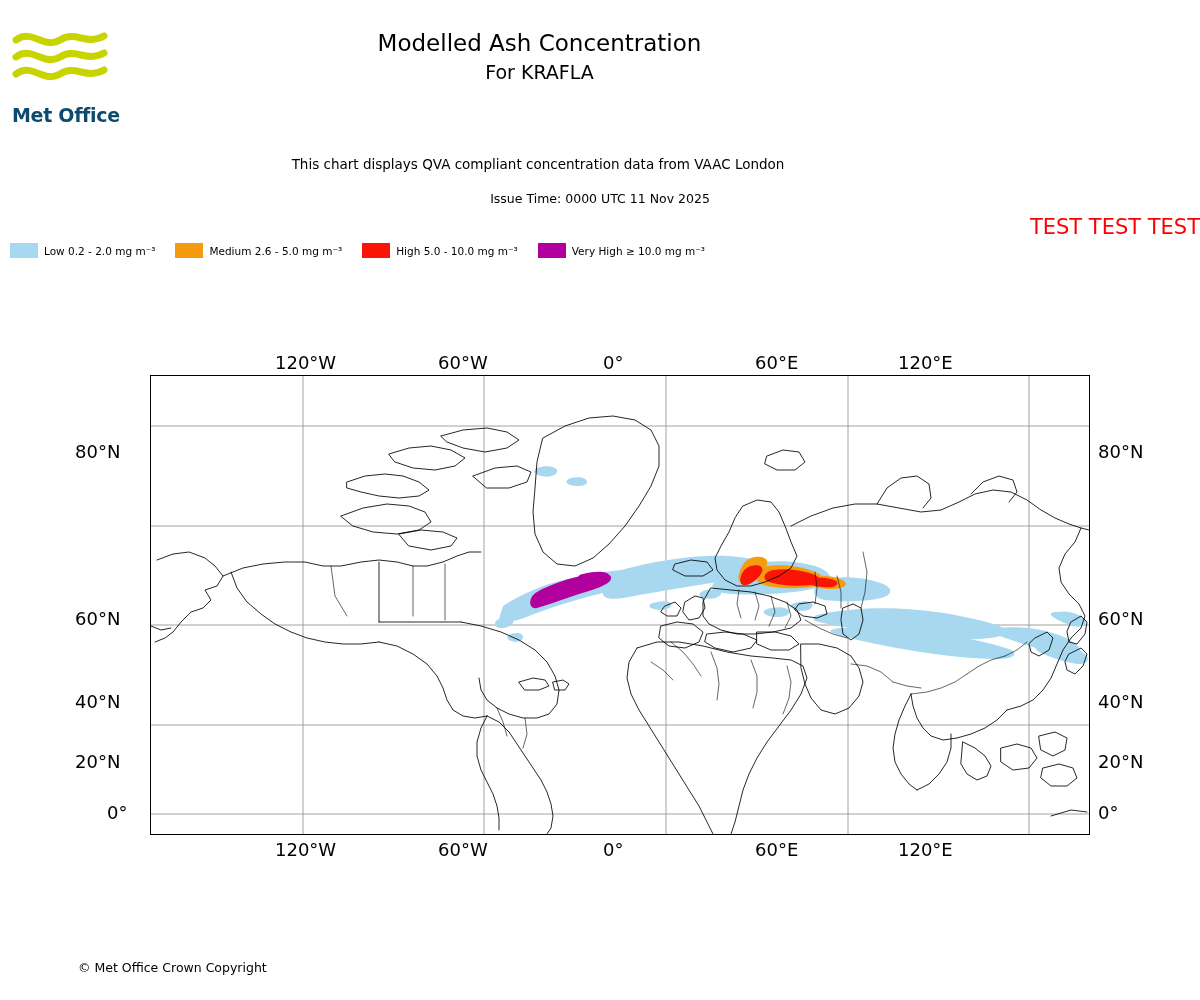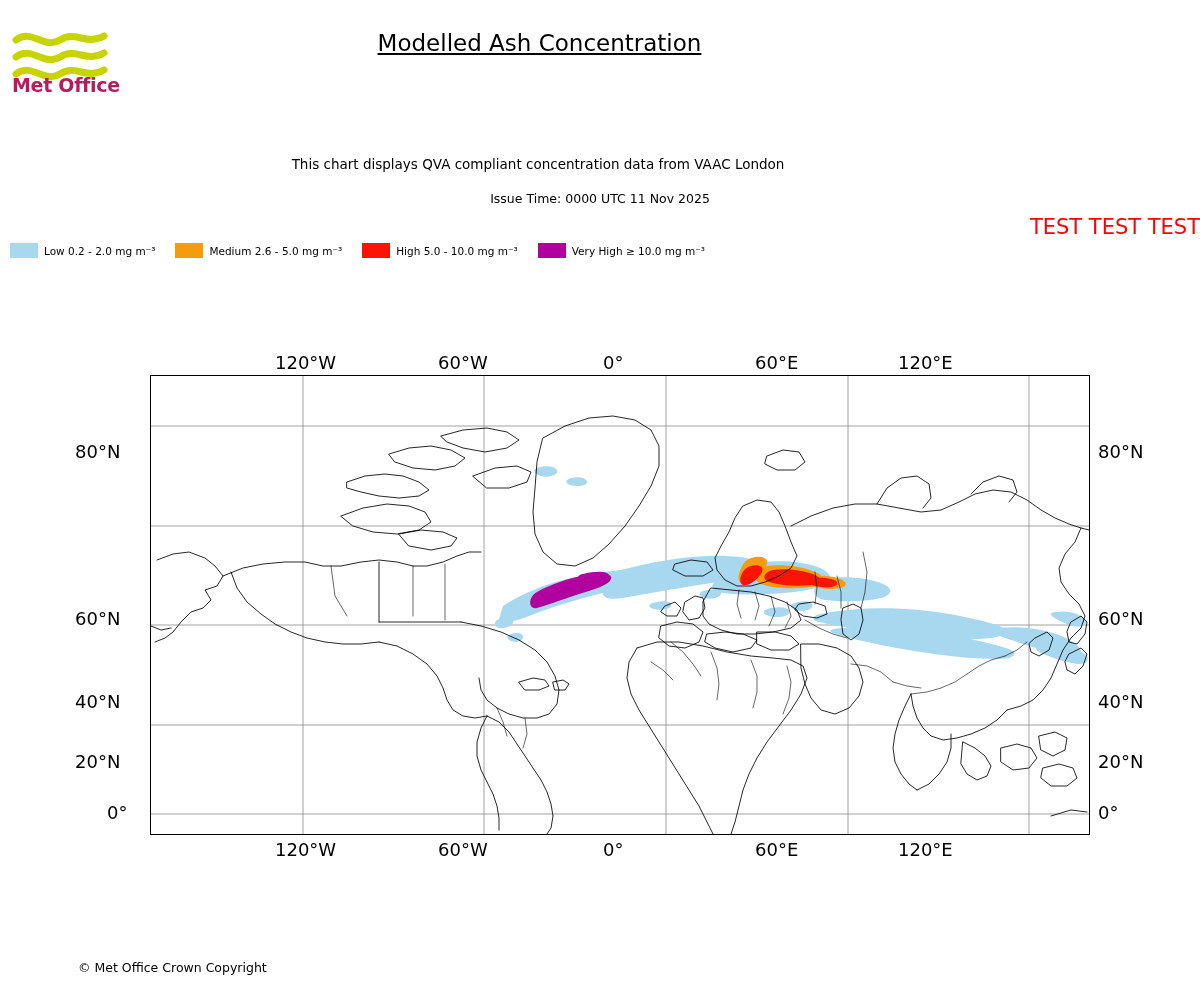--- a/index.html
+++ b/index.html
@@ -20,36 +20,35 @@
   #logo {
     position: absolute;
     left: 12px;
     top: 26px;
     width: 110px;
     height: 90px;
   }
   #logo .logo-text {
     position: absolute;
     left: 0;
-    top: 48px;
+    top: 78px;
     font-size: 19px;
     font-weight: bold;
     letter-spacing: -0.3px;
-    color: #be185d;
+    color: #0c4a6e;
     font-family: "DejaVu Sans", sans-serif;
   }
 
   
   #title-block {
     position: absolute;
     left: 0;
     top: 28px;
     width: 1079px;
     text-align: center;
-    text-decoration: underline;
   }
   #title-block .t1 {
     font-size: 23px;
     line-height: 31px;
   }
   #title-block .t2 {
     font-size: 19px;
     line-height: 26px;
   }
   #subtitle {
@@ -143,20 +142,21 @@
       <path d="M4,14 C20,2 32,24 48,14 C64,4 74,20 92,10"></path>
       <path d="M4,31 C20,19 32,41 48,31 C64,21 74,37 92,27"></path>
       <path d="M4,48 C20,36 32,58 48,48 C64,38 74,54 92,44"></path>
     </g>
   </svg>
   <div class="logo-text">Met Office</div>
 </div>
 
 <div id="title-block">
   <div class="t1">Modelled Ash Concentration</div>
+  <div class="t2">For KRAFLA</div>
 </div>
 
 <div id="subtitle">This chart displays QVA compliant concentration data from VAAC London</div>
 <div id="issue-time">Issue Time: 0000 UTC 11 Nov 2025</div>
 <div id="test-banner">TEST TEST TEST</div>
 
 <div id="legend">
   <div class="entry">
     <span class="swatch" style="background:#a8d8f0"></span>
     <span class="lbl">Low 0.2 - 2.0 mg m⁻³</span>

